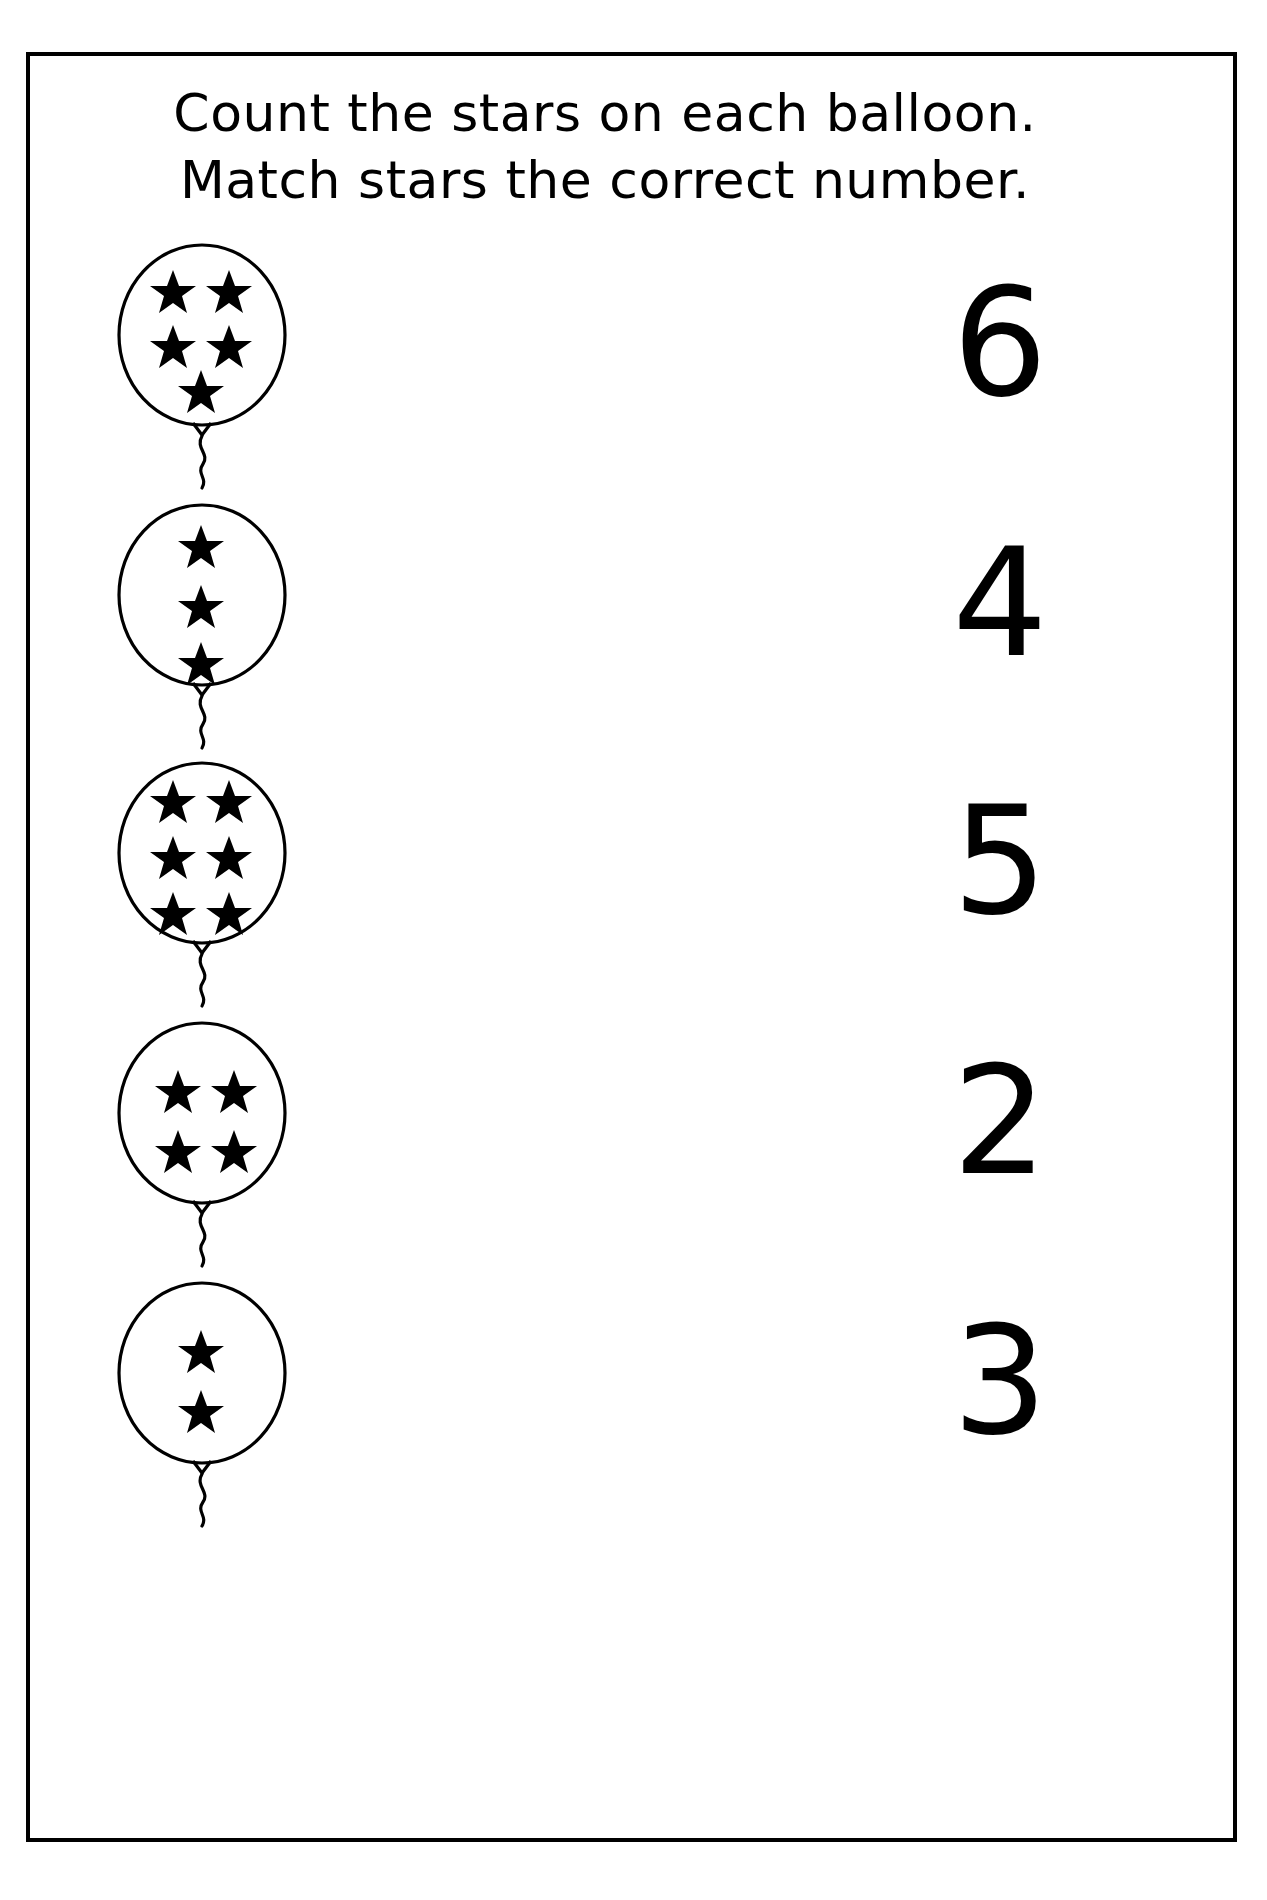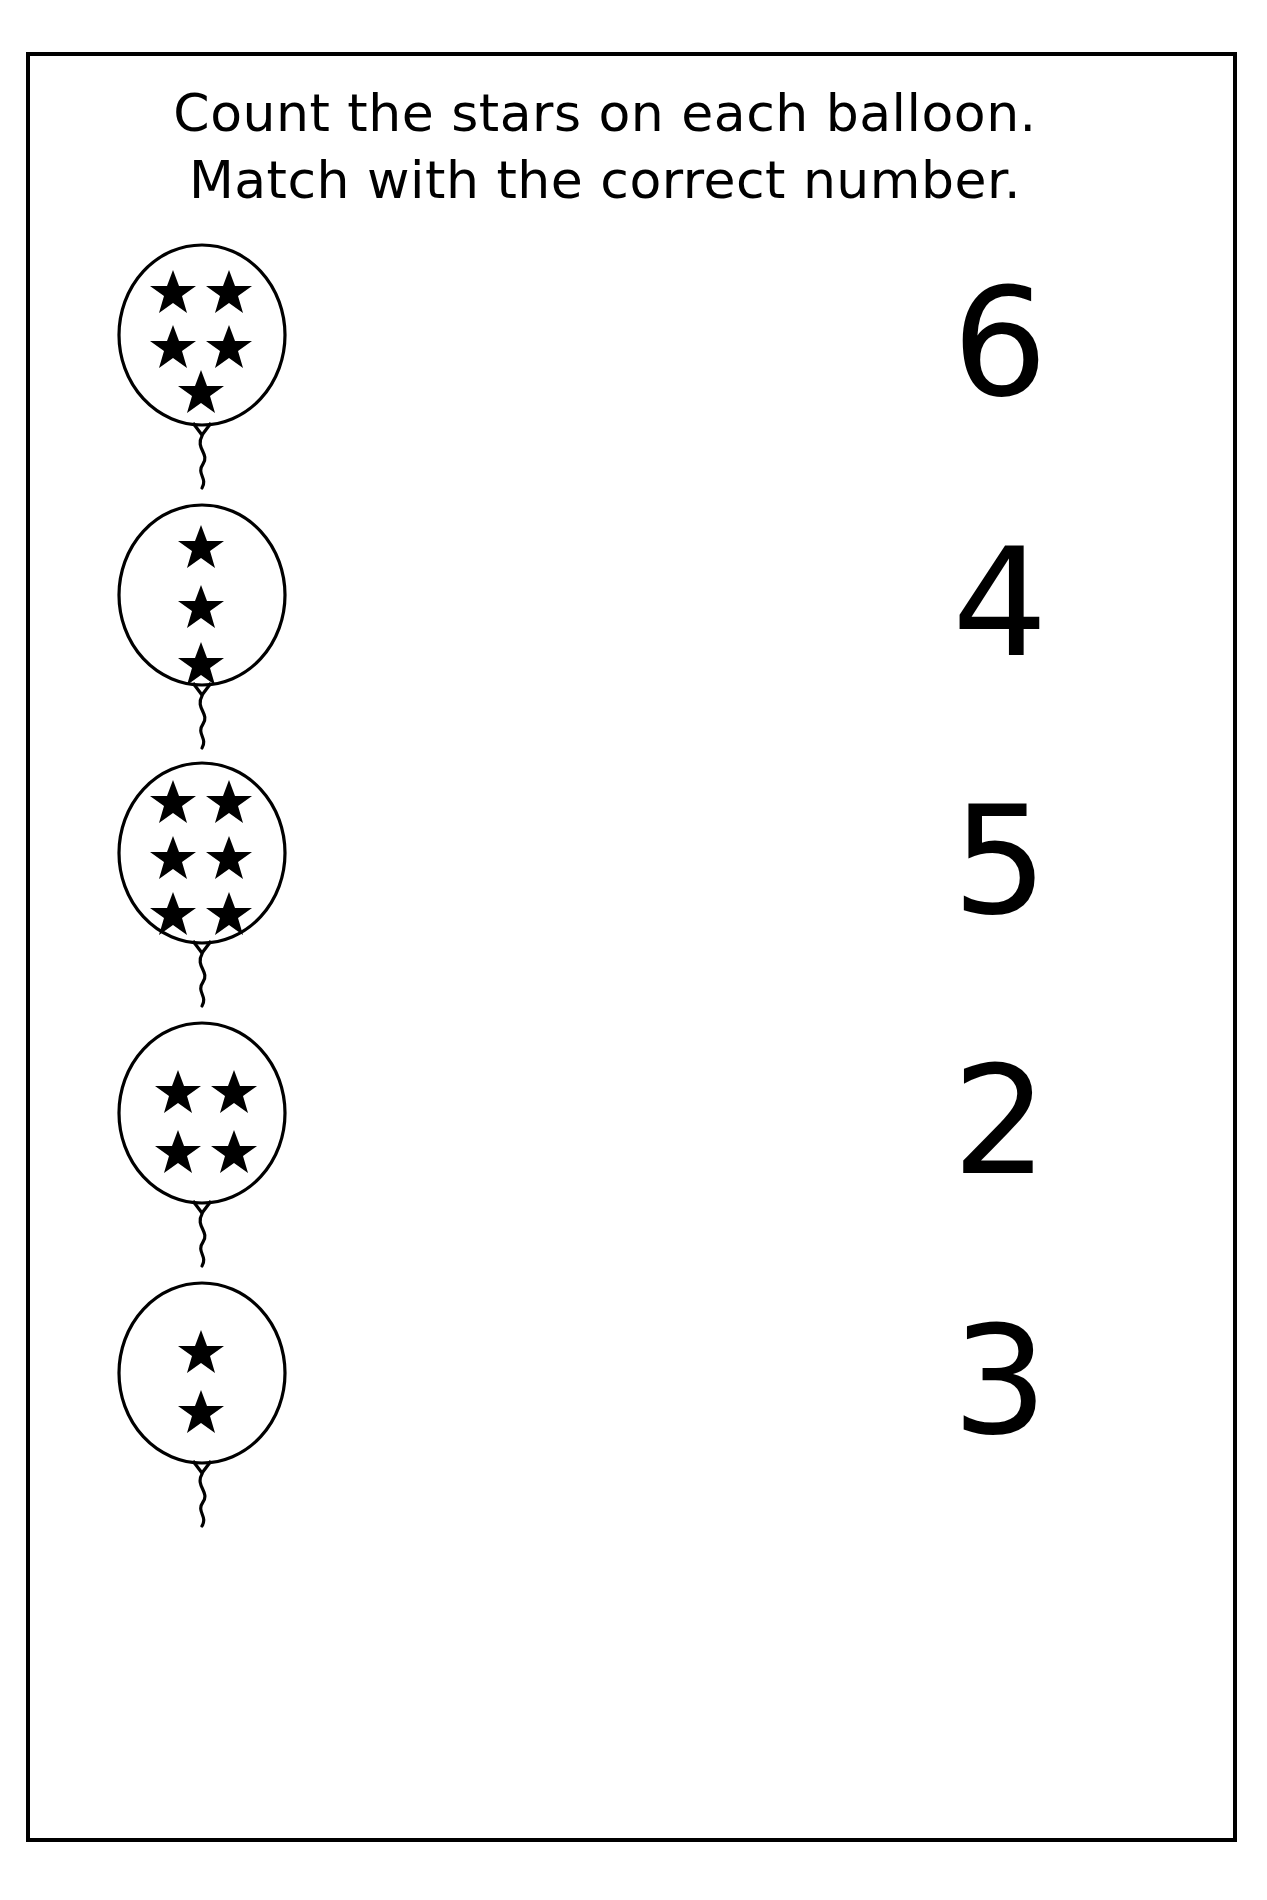--- a/index.html
+++ b/index.html
@@ -89,21 +89,21 @@
 </style>
 </head>
 <body>
 
 <div id="sheet">
 
   <div id="frame"></div>
 
   <div id="instructions">
     <div>Count the stars on each balloon.</div>
-    <div>Match with the correct number.</div>
+    <div>Match stars the correct number.</div>
   </div>
 
   <div class="row" style="top:230px;">
     <div class="balloon-wrap">
       <svg class="balloon-svg" width="230" height="290" viewBox="0 0 230 290" xmlns="http://www.w3.org/2000/svg">
         <ellipse class="outline" cx="97" cy="105" rx="83" ry="90"></ellipse>
         <path class="outline" d="M88 193 L97 205 L106 193"></path>
         <path class="string" d="M97 206 C90 218 105 224 98 234 C91 244 103 248 97 258"></path>
         <g>
           <polygon class="star" points="68,40 74,56 91,56 77,66 82,83 68,73 54,83 59,66 45,56 62,56"></polygon>

